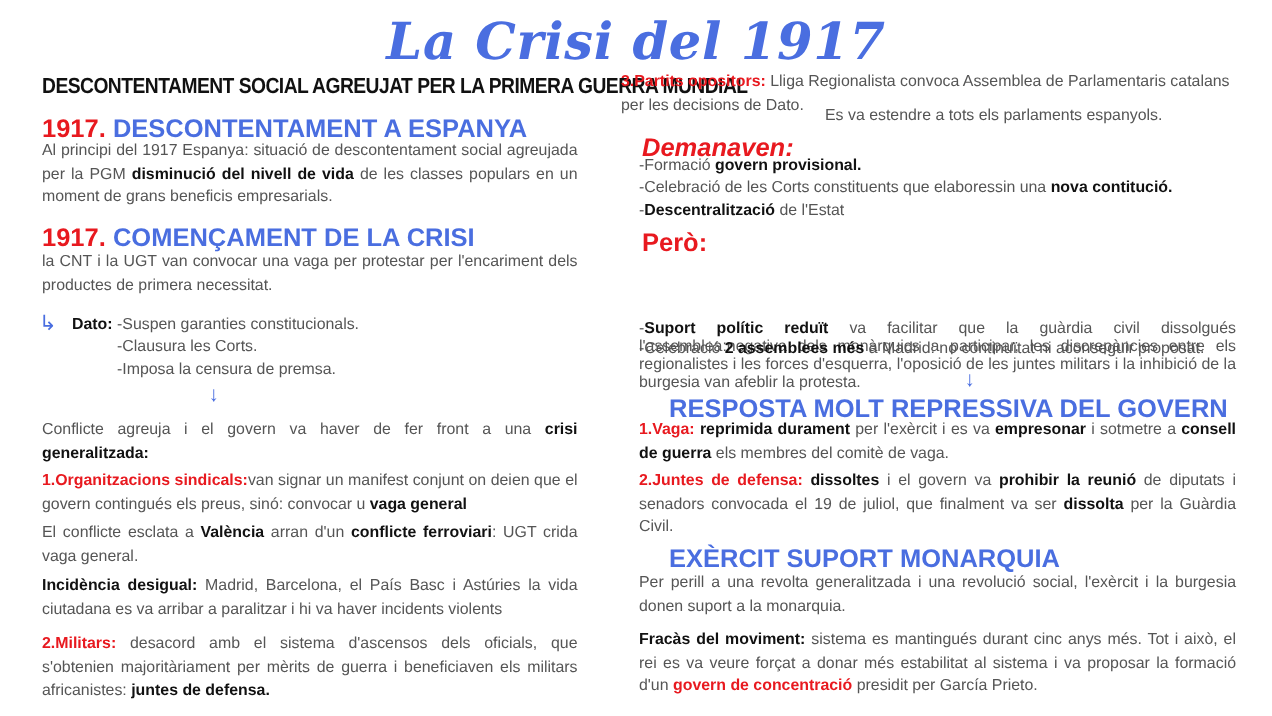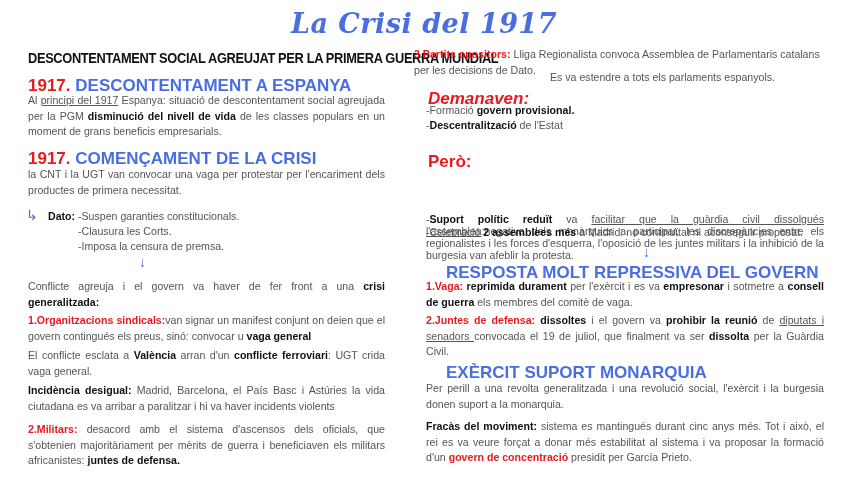--- a/index.html
+++ b/index.html
@@ -1,28 +1,28 @@
 <!DOCTYPE html>
 <html><head>
 <meta charset="utf-8">
 <style>
   html, body { margin: 0; padding: 0; background: #ffffff; }
   body { width: 848px; height: 477px; position: relative; overflow: hidden;
          font-family: "Liberation Sans", sans-serif; color: #555; font-size: 10.6px; }
   .abs { position: absolute; }
   .title { left: 0; width: 848px; top: 8px; text-align: center; color: #4a6ee0;
-           font-family: "DejaVu Serif", serif; font-style: italic; font-weight: bold; font-size: 27px; letter-spacing: 0.5px; }
+           font-family: "DejaVu Serif", serif; font-style: italic; font-weight: bold; font-size: 34px; letter-spacing: 0.5px; }
   .main-heading { left: 28px; top: 50px; font-family: "Liberation Sans", sans-serif; font-weight: bold;
                   font-size: 14.6px; color: #111; letter-spacing: -0.4px; transform: scaleX(0.88); transform-origin: left; white-space: nowrap; }
   .sec { font-weight: bold; font-size: 17px; white-space: nowrap; }
   .red { color: #e8191f; }
   .blue { color: #4a6ee0; }
   .txt { line-height: 15.5px; text-align: justify; }
   b { color: #111; }
-  .u { text-decoration: underline; }
+  .u { }
   .arrow { color: #4a6ee0; font-size: 14px; line-height: 14px; }
 </style>
 </head>
 <body>
 
 <div class="abs title">La Crisi del 1917</div>
 
 <div class="abs main-heading">DESCONTENTAMENT SOCIAL AGREUJAT PER LA PRIMERA GUERRA MUNDIAL</div>
 
 <div class="abs sec" style="left:28px; top:76px;">
@@ -67,20 +67,21 @@
 </div>
 
 <div class="abs txt" style="left:414px; top:47px; width:410px; text-align:left;">
   <b style="color:#e8191f">3.Partits opositors:</b><span> Lliga Regionalista convoca Assemblea de Parlamentaris catalans per les decisions de Dato.</span>
 </div>
 <div class="abs" style="left:550px; top:71px;">Es va estendre a tots els parlaments espanyols.</div>
 
 <div class="abs sec red" style="left:428px; top:89px;font-style:italic;">Demanaven:</div>
 <div class="abs" style="left:426px; top:103px; line-height:15px;">
   <div><span>-Formació </span><b>govern provisional.</b></div>
+  <div><span>-Celebració de les Corts constituents que elaboressin una </span><b>nova contitució.</b></div>
   <div><span>-</span><b>Descentralització</b><span> de l'Estat</span></div>
 </div>
 
 <div class="abs sec red" style="left:428px; top:152px;text-align:center;">Però:</div>
 <div class="abs txt" style="left:426px; top:166px; width:398px; line-height:12px;margin-top:47px;">
   <span>-</span><b>Suport polític reduït</b><span> va </span><span class="u">facilitar que la guàrdia civil dissolgués l'assemblea</span><span>:negativa dels monàrquics a participar, les discrepàncies entre els regionalistes i les forces d'esquerra, l'oposició de les juntes militars i la inhibició de la burgesia van afeblir la protesta.</span>
 </div>
 <div class="abs" style="left:426px; top:226px;">
   <span>-Celebració </span><b>2 assemblees més</b><span> a Madrid: no continuïtat ni aconseguir proposat.</span>
 </div>

